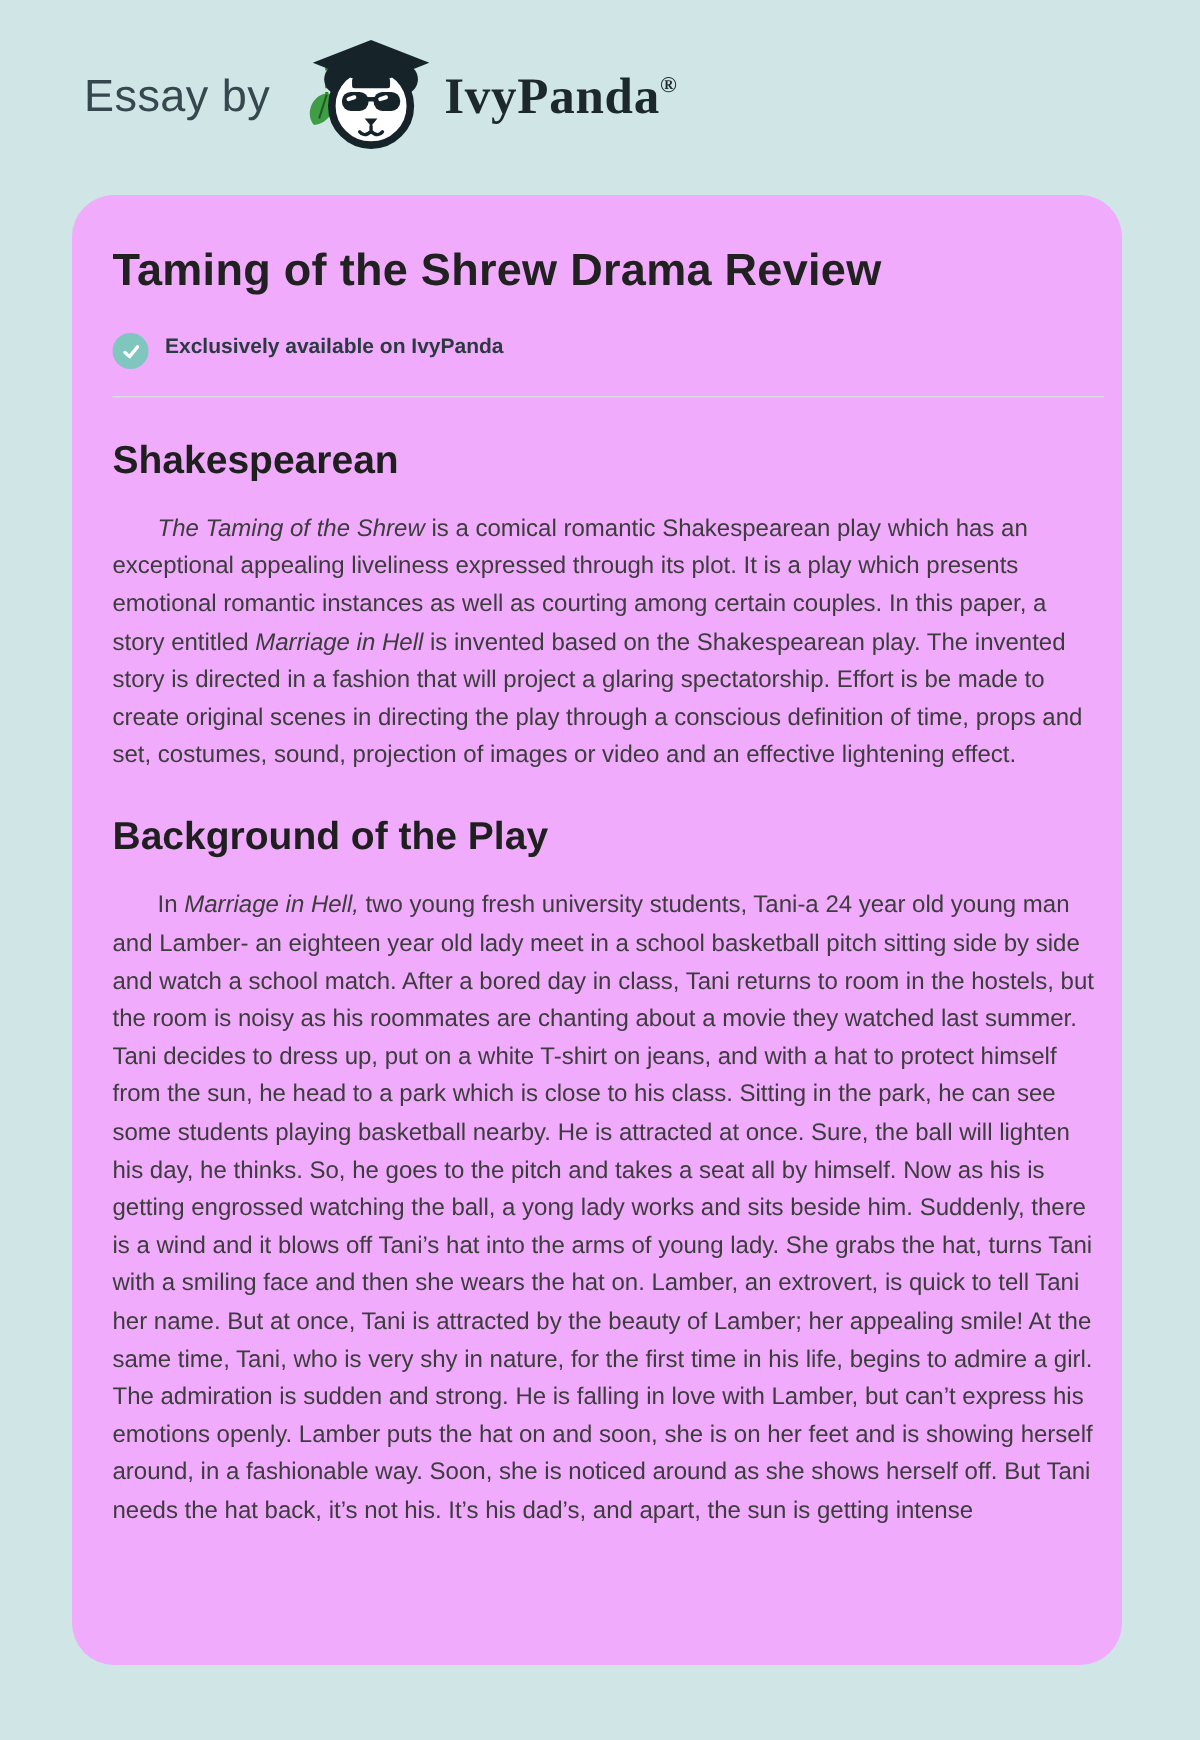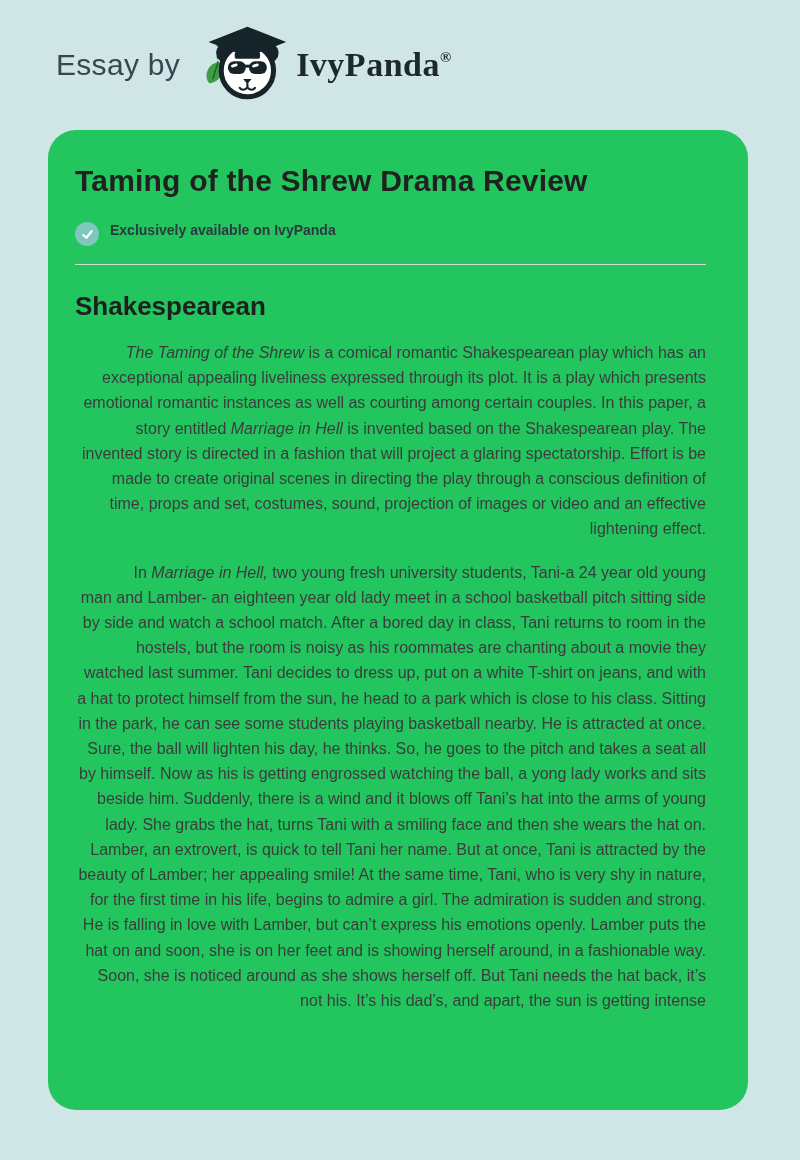--- a/index.html
+++ b/index.html
@@ -37,23 +37,23 @@
   }
   .brand sup {
     font-size: 15px;
     vertical-align: 14px;
   }
   .card {
     margin-left: 48px;
     width: 700px;
     box-sizing: border-box;
     min-height: 980px;
-    background: #22c55e;
+    background: #f0abfc;
     border-radius: 28px;
-    padding: 34px 42px 48px 27px;
+    padding: 34px 12px 48px 27px;
   }
   .doc-title {
     margin: 0 0 24px 0;
     font-size: 30px;
     font-weight: bold;
     color: #212121;
     letter-spacing: 0.2px;
   }
   .badge-row {
     display: flex;
@@ -84,21 +84,21 @@
     font-size: 26px;
     font-weight: bold;
     color: #1f1f1f;
   }
   .body-para {
     margin: 18px 0 0 0;
     font-size: 16px;
     line-height: 25.2px;
     color: #3c3c3c;
     text-indent: 30px;
-    text-align: right;
+    text-align: left;
   }
   .italic { font-style: italic; }
 </style>
 </head>
 <body>
 
 <div class="header">
   <span class="essay-by">Essay by</span>
   <div class="logo-wrap">
     <span>
@@ -142,14 +142,15 @@
       </svg>
     </span>
     <span class="badge-text">Exclusively available on IvyPanda</span>
   </div>
 
   <hr class="divider">
 
   <h2 class="section-heading">Shakespearean</h2>
   <p class="body-para"><span class="italic">The Taming of the Shrew</span><span> is a comical romantic Shakespearean play which has an exceptional appealing liveliness expressed through its plot. It is a play which presents emotional romantic instances as well as courting among certain couples. In this paper, a story entitled </span><span class="italic">Marriage in Hell</span><span> is invented based on the Shakespearean play. The invented story is directed in a fashion that will project a glaring spectatorship. Effort is be made to create original scenes in directing the play through a conscious definition of time, props and set, costumes, sound, projection of images or video and an effective lightening effect.</span></p>
 
+  <h2 class="section-heading">Background of the Play</h2>
   <p class="body-para"><span>In </span><span class="italic">Marriage in Hell,</span><span> two young fresh university students, Tani-a 24 year old young man and Lamber- an eighteen year old lady meet in a school basketball pitch sitting side by side and watch a school match. After a bored day in class, Tani returns to room in the hostels, but the room is noisy as his roommates are chanting about a movie they watched last summer. Tani decides to dress up, put on a white T-shirt on jeans, and with a hat to protect himself from the sun, he head to a park which is close to his class. Sitting in the park, he can see some students playing basketball nearby. He is attracted at once. Sure, the ball will lighten his day, he thinks. So, he goes to the pitch and takes a seat all by himself. Now as his is getting engrossed watching the ball, a yong lady works and sits beside him. Suddenly, there is a wind and it blows off Tani’s hat into the arms of young lady. She grabs the hat, turns Tani with a smiling face and then she wears the hat on. Lamber, an extrovert, is quick to tell Tani her name. But at once, Tani is attracted by the beauty of Lamber; her appealing smile! At the same time, Tani, who is very shy in nature, for the first time in his life, begins to admire a girl. The admiration is sudden and strong. He is falling in love with Lamber, but can’t express his emotions openly. Lamber puts the hat on and soon, she is on her feet and is showing herself around, in a fashionable way. Soon, she is noticed around as she shows herself off. But Tani needs the hat back, it’s not his. It’s his dad’s, and apart, the sun is getting intense</span></p>
 </div>
 
 </body></html>

